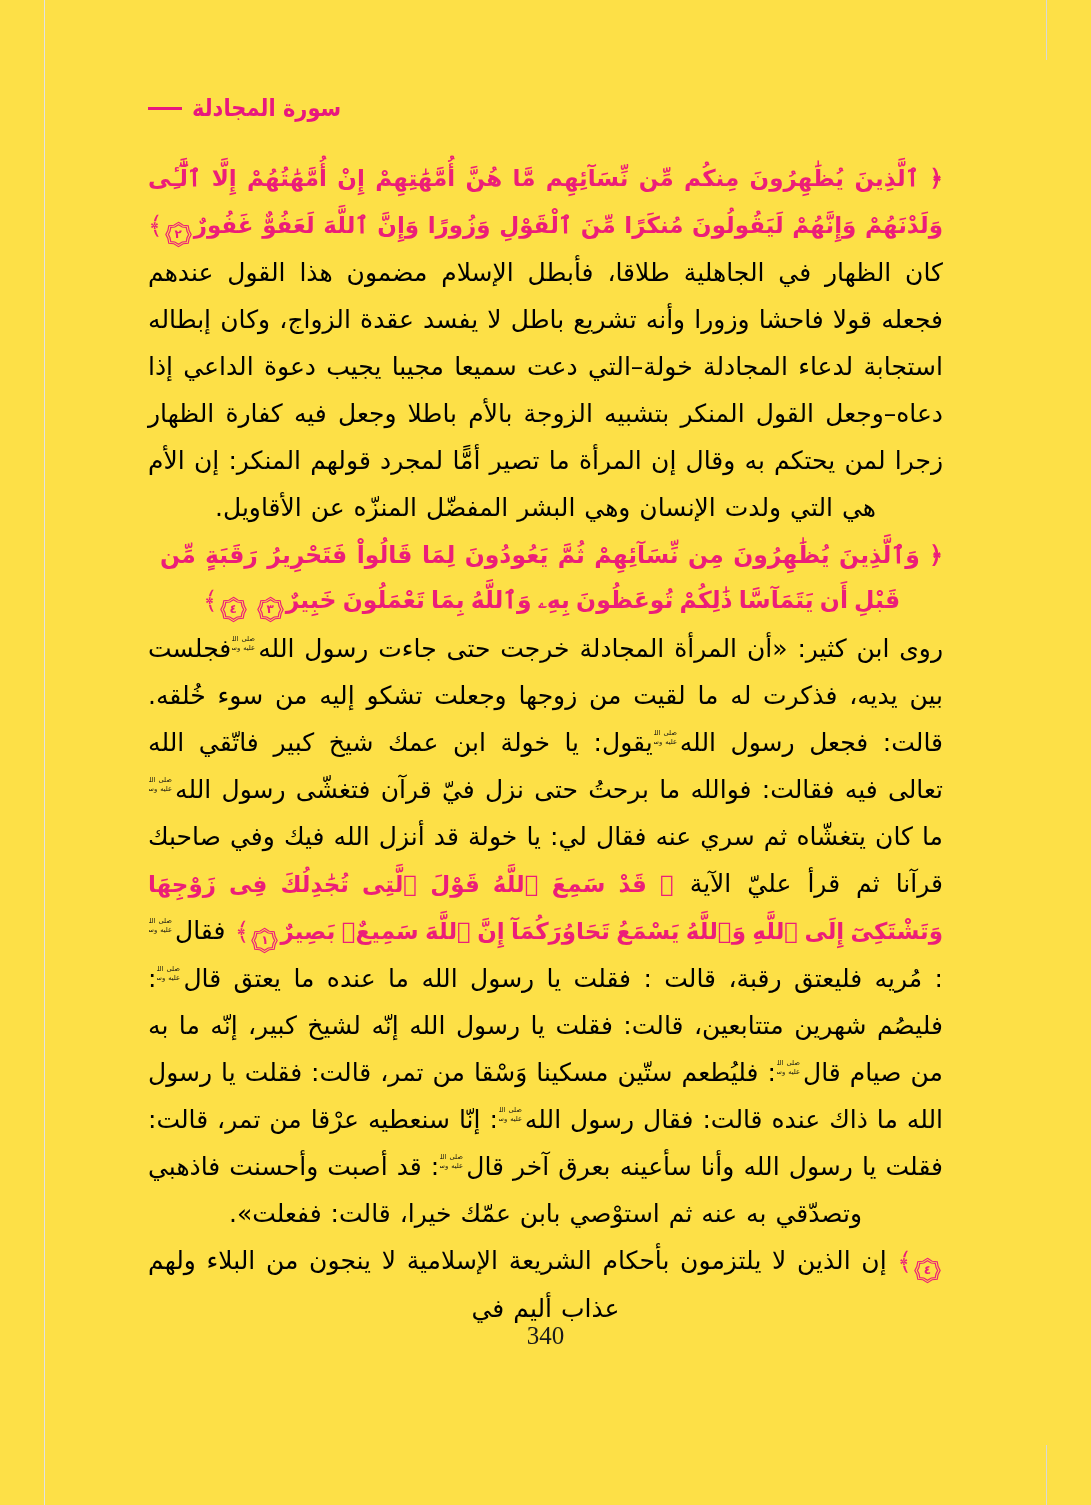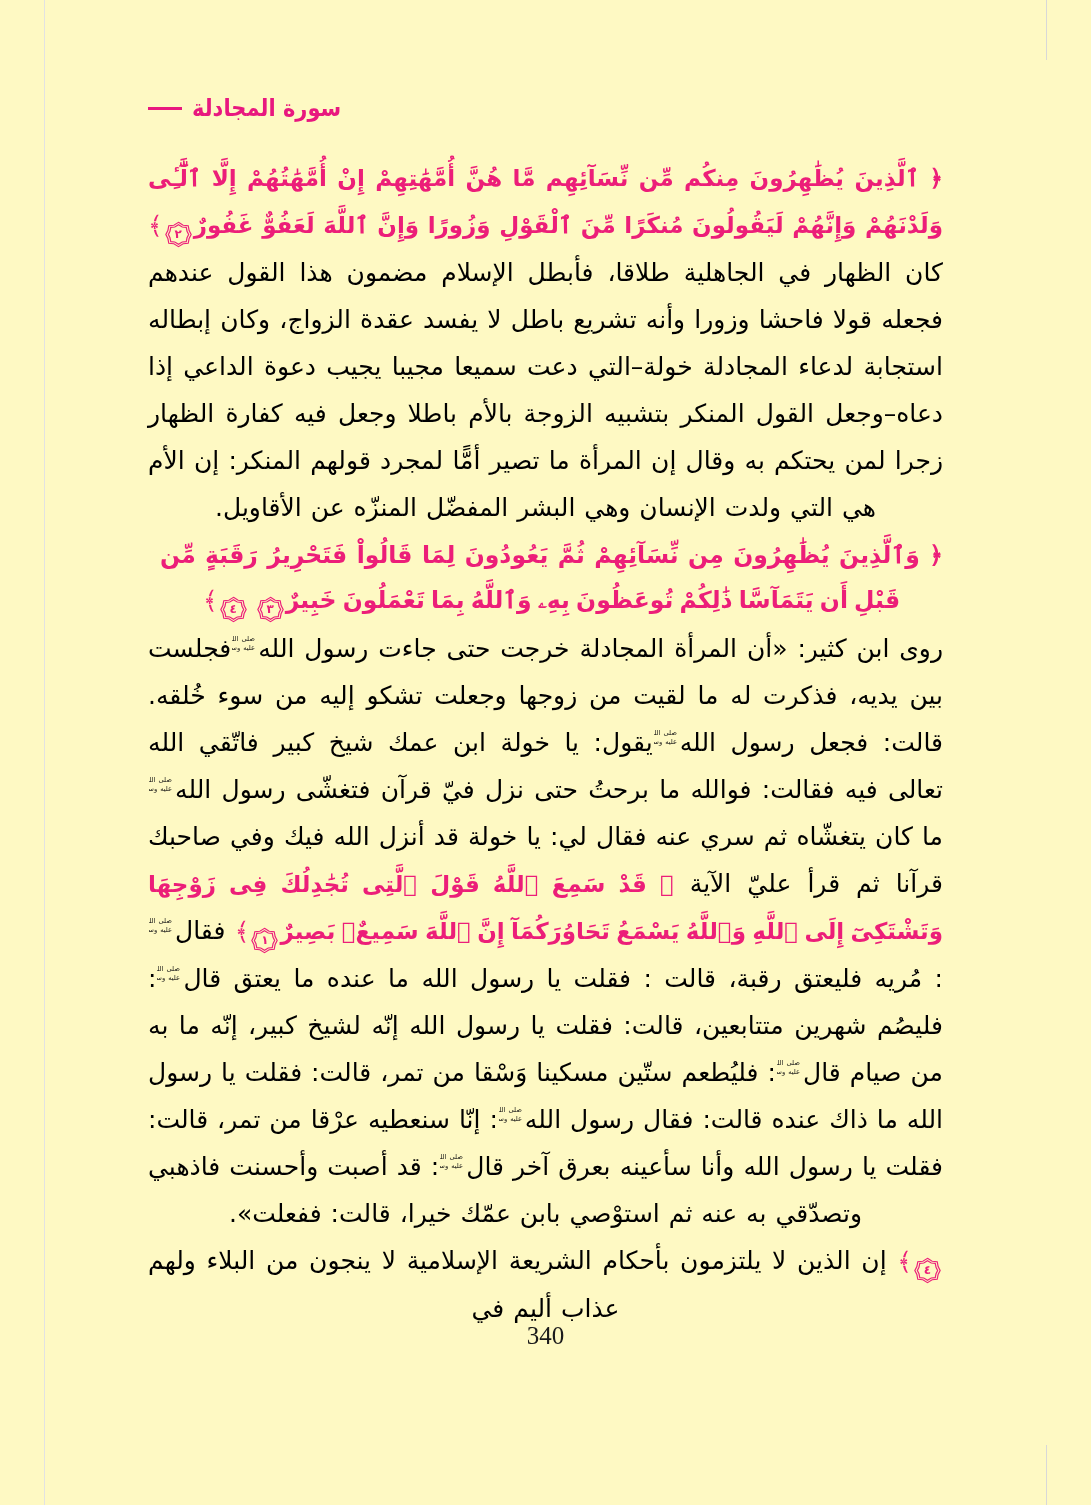--- a/index.html
+++ b/index.html
@@ -14,21 +14,21 @@
     position: relative;
     overflow: hidden;
     font-family: "DejaVu Sans", "Liberation Sans", sans-serif;
     color: #000000;
   }
 
   
   .page {
     position: absolute;
     inset: 0;
-    background: #fef9c3;
+    background: #fde047;
   }
 
   
   .edge-left {
     position: absolute;
     left: 44px;
     top: 0;
     width: 1px;
     height: 1505px;
     background: #e2e2e2;

